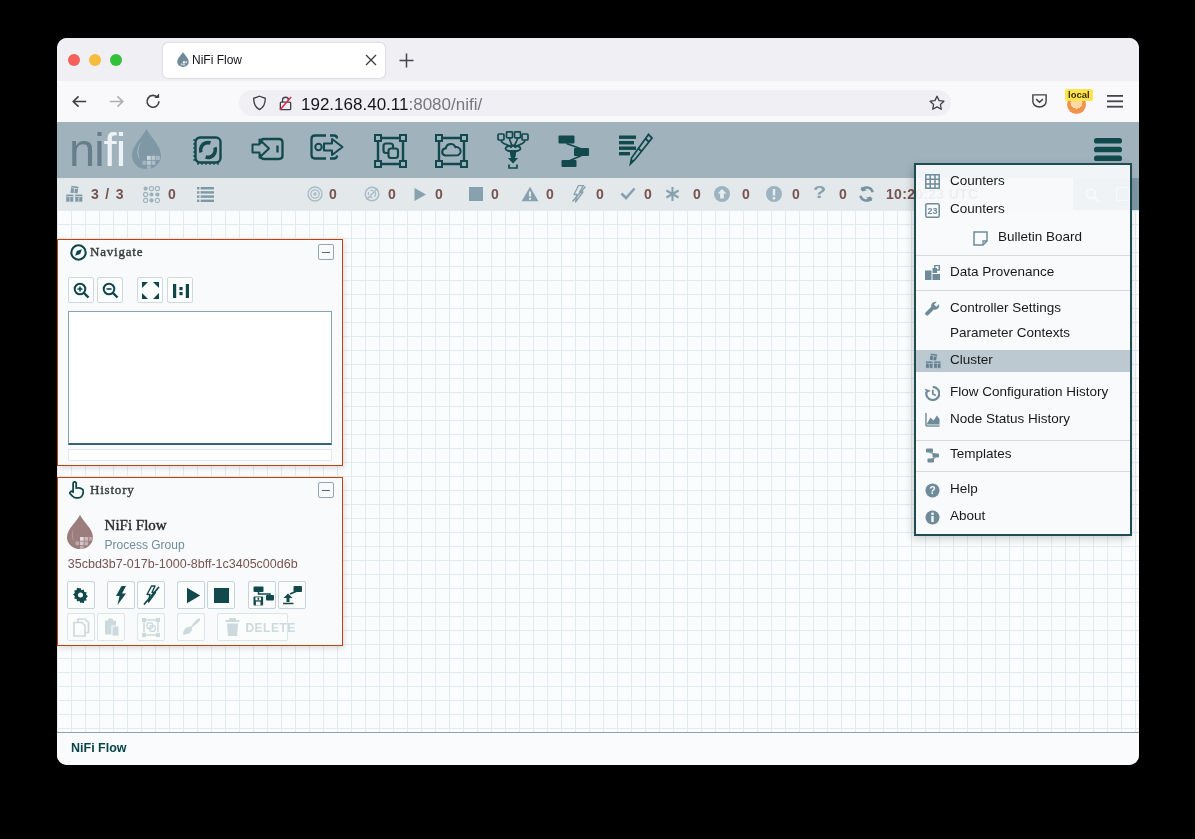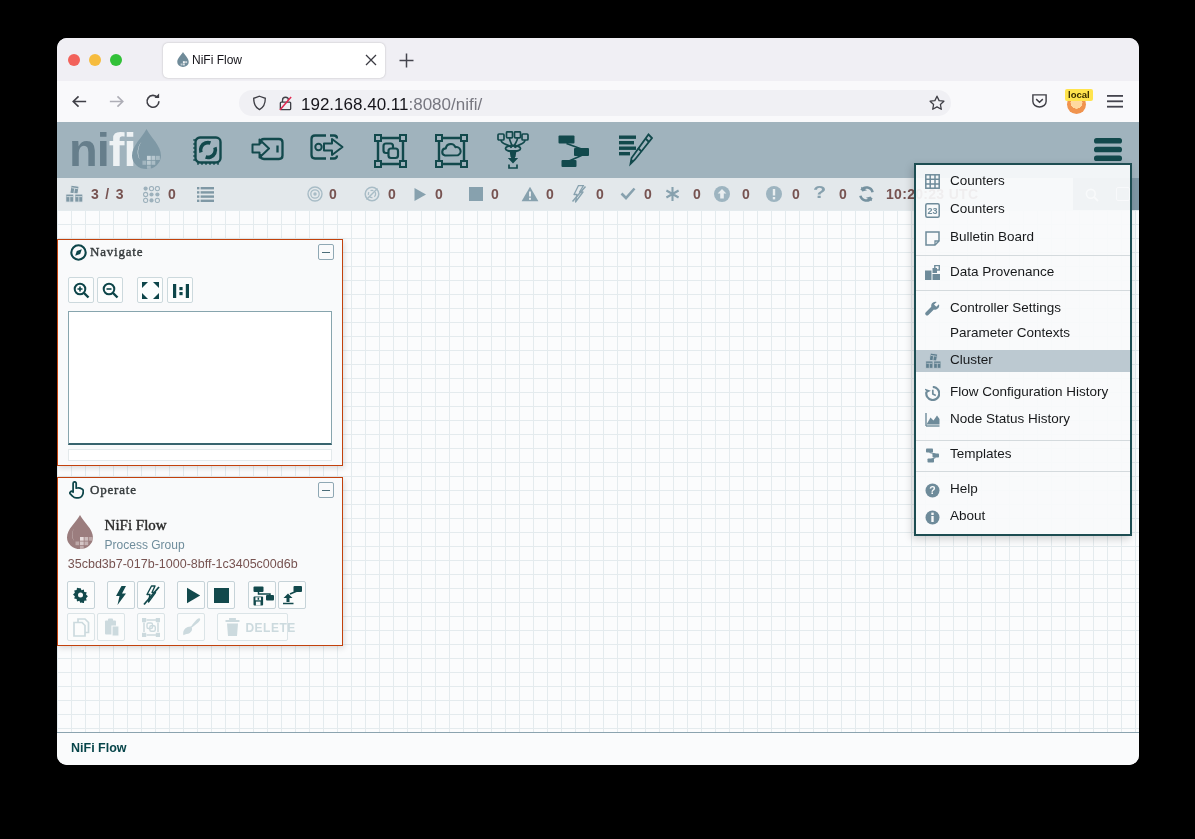--- a/index.html
+++ b/index.html
@@ -111,21 +111,21 @@
     <svg class="abs" style="left:1050px;top:14px" width="16" height="13" viewBox="0 0 16 13">
         <g fill="#45454e">
           <rect x="0" y="0" width="16" height="1.8"></rect>
           <rect x="0" y="5.4" width="16" height="1.8"></rect>
           <rect x="0" y="10.8" width="16" height="1.8"></rect>
         </g>
       </svg>
   </div>
 
   <div id="nifihead">
-    <div class="abs" style="left:12px;top:6px;font-weight:bold;font-size:47px;letter-spacing:-1px;line-height:44px;"><span style="color:#667e8b">ni</span><span style="color:#eef2f4">fi</span></div>
+    <div class="abs" style="left:12px;top:6px;font-weight:normal;font-size:47px;letter-spacing:-1px;line-height:44px;"><span style="color:#667e8b">ni</span><span style="color:#eef2f4">fi</span></div>
     <svg class="abs" style="left:75px;top:7px" width="29" height="40" viewBox="0 0 32 41" preserveAspectRatio="none">
       <path d="M16 0 C21 9 32 17 32 27.5 A16 13.5 0 0 1 0 27.5 C0 17 11 9 16 0 Z" fill="#7e98a5"></path>
       <path d="M10.5 13 C6.5 18 5.5 25 8.5 31 C5 26 5.5 18.5 10.5 13 Z" fill="#eef2f4" opacity=".9"></path>
       <g fill="#dde6ea" opacity=".8">
           <rect x="16.5" y="27.5" width="4.2" height="4.2"></rect>
           <rect x="21.5" y="27.5" width="4.2" height="4.2" opacity=".75"></rect>
           <rect x="26.5" y="27.5" width="4.2" height="4.2" opacity=".55"></rect>
           <rect x="16.5" y="32.5" width="4.2" height="4.2" opacity=".8"></rect>
           <rect x="21.5" y="32.5" width="4.2" height="4.2" opacity=".6"></rect>
           <rect x="11.5" y="32.5" width="4.2" height="4.2" opacity=".5"></rect>
@@ -389,21 +389,21 @@
         </svg>
       </div>
     <div class="abs" style="left:9.8px;top:70.6px;width:264px;height:134.4px;background:#fff;border:1px solid #87a5ae;border-bottom:2px solid #38646e;"></div>
     <div class="abs" style="left:9.8px;top:208.6px;width:264px;height:12px;background:#fff;border:1px solid #e3e9eb;"></div>
   </div>
 
   <div class="panel" id="operate" style="top:439px;height:169px;">
     <svg class="abs" style="left:11px;top:3px" width="15" height="18" viewBox="0 0 15 18">
       <path d="M4.1 9.3 V2.4 a1.55 1.55 0 0 1 3.1 0 V7.2 L8.4 7 a8 8 0 0 1 4.6 .9 a2.5 2.5 0 0 1 1.3 2.2 c0 2.5 -.6 4.2 -1.7 5.4 a4.4 4.4 0 0 1 -3.3 1.4 H7.2 a4.6 4.6 0 0 1 -3.5 -1.6 L1.3 12.9 a1.6 1.6 0 0 1 2.3 -2.2 l.5 .5 Z" fill="none" stroke="#0d4549" stroke-width="1.75" stroke-linejoin="round"></path>
     </svg>
-    <span class="ptitle">Operate</span>
+    <span class="ptitle">History</span>
     <div class="pmin"></div>
     <svg class="abs" style="left:8.6px;top:37px" width="26" height="35" viewBox="0 0 26 35">
       <path d="M13 0 C17 7.5 26 14 26 22.5 A13 11.5 0 0 1 0 22.5 C0 14 9 7.5 13 0 Z" fill="#9b7d7e"></path>
       <path d="M8.5 11 C5.2 15 4.5 21 7 26 C4.2 21.5 4.8 15.5 8.5 11 Z" fill="#f6f2f2" opacity=".95"></path>
       <g fill="#efe8e8">
           <rect x="13" y="22" width="3.7" height="3.7" opacity=".9"></rect>
           <rect x="17.5" y="22" width="3.7" height="3.7" opacity=".6"></rect>
           <rect x="22" y="22" width="3.7" height="3.7" opacity=".4"></rect>
           <rect x="13" y="26.5" width="3.7" height="3.7" opacity=".7"></rect>
           <rect x="17.5" y="26.5" width="3.7" height="3.7" opacity=".5"></rect>
@@ -517,21 +517,21 @@
         </svg>
         <span class="mtx">Counters</span>
       </div>
     <div class="mi" style="top:31.9px;">
         <svg class="mic" viewBox="0 0 15 15">
           <rect x="0.8" y="0.8" width="13.4" height="13.4" rx="1.5" fill="none" stroke="#6e8b9a" stroke-width="1.5"></rect>
           <text x="7.5" y="11" font-size="9" font-weight="bold" fill="#6e8b9a" text-anchor="middle" font-family="Liberation Sans">23</text>
         </svg>
         <span class="mtx">Counters</span>
       </div>
-    <div class="mi" style="top:59.9px;">
+    <div class="mi" style="top:59.9px;margin-left:48px;">
         <svg class="mic" viewBox="0 0 15 15">
           <path d="M1 1 H14 V10 L10 14 H1 Z" fill="none" stroke="#6e8b9a" stroke-width="1.5"></path>
           <path d="M10 14 V10 H14" fill="none" stroke="#6e8b9a" stroke-width="1.3"></path>
         </svg>
         <span class="mtx">Bulletin Board</span>
       </div>
     <div class="msep" style="top:90.3px;"></div>
     <div class="mi" style="top:94.3px;">
         <svg class="mic" viewBox="0 0 15 15">
           <g fill="#6e8b9a">

